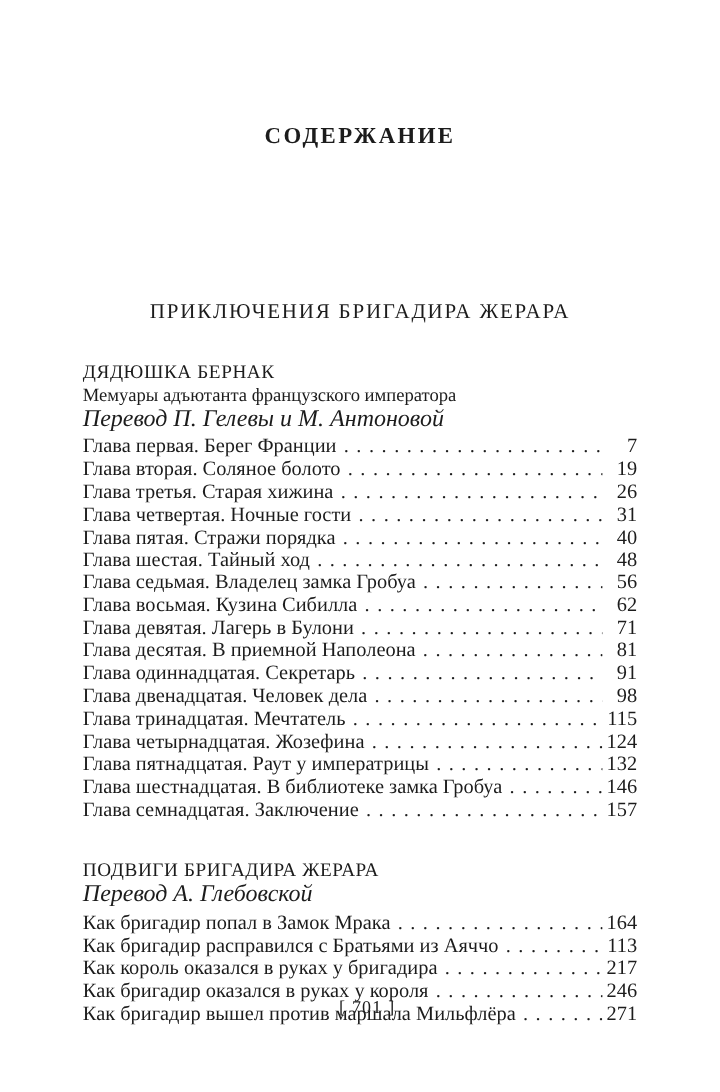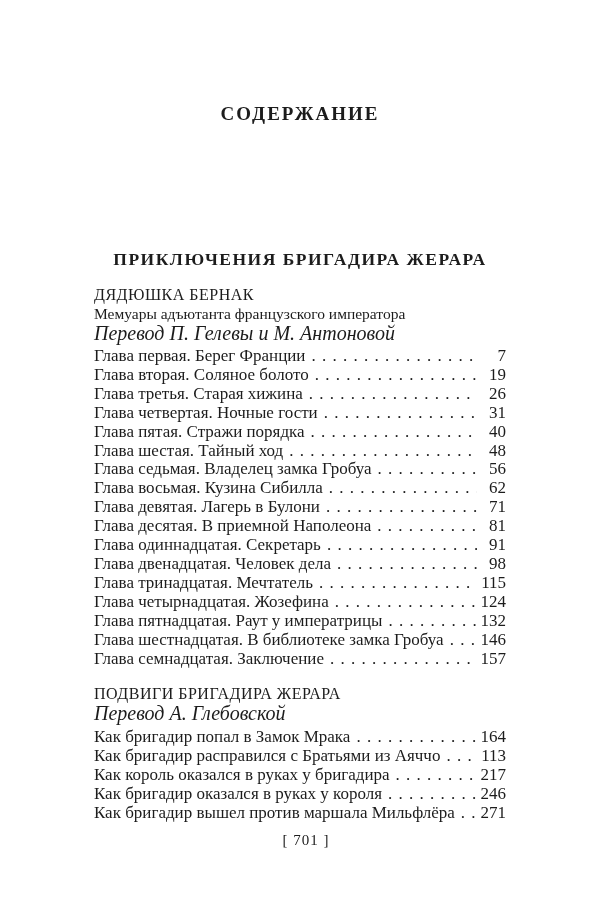--- a/index.html
+++ b/index.html
@@ -11,43 +11,43 @@
     width: 600px;
     height: 910px;
     overflow: hidden;
     font-family: "Liberation Serif", "DejaVu Serif", serif;
     color: #1c1c1c;
   }
   .page {
     box-sizing: border-box;
     width: 600px;
     height: 910px;
-    padding: 0 94px;
+    padding: 0 69px;
     position: relative;
   }
   .doc-title {
     margin: 0;
     padding-top: 103px;
     text-align: center;
     font-size: 19px;
     font-weight: bold;
     letter-spacing: 2px;
     line-height: 22px;
   }
   .section-heading {
     margin: 0;
     margin-top: 124px;
     text-align: center;
     font-size: 17.5px;
-    font-weight: bold;
+    font-weight: normal;
     letter-spacing: 1.5px;
     line-height: 20px;
   }
   .book {
-    margin-top: 16px;
+    margin-top: 32px;
   }
   .book + .book {
   }
   .book-title {
     font-size: 16px;
     letter-spacing: 0.5px;
     line-height: 20px;
   }
   .book-subtitle {
     font-size: 15.5px;

